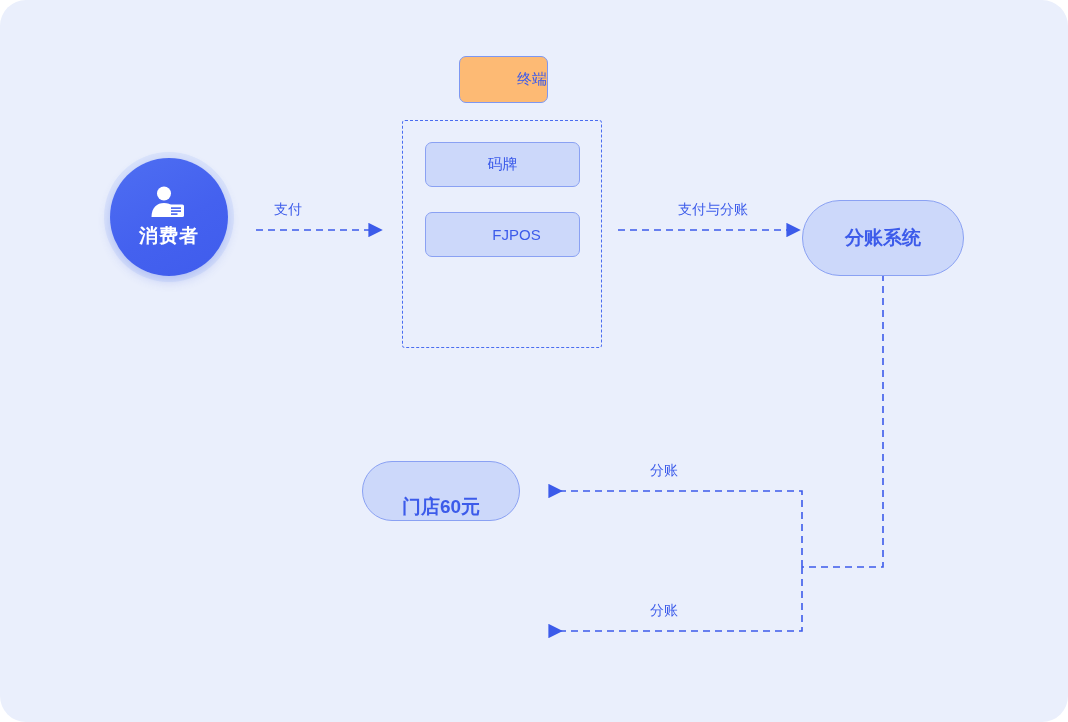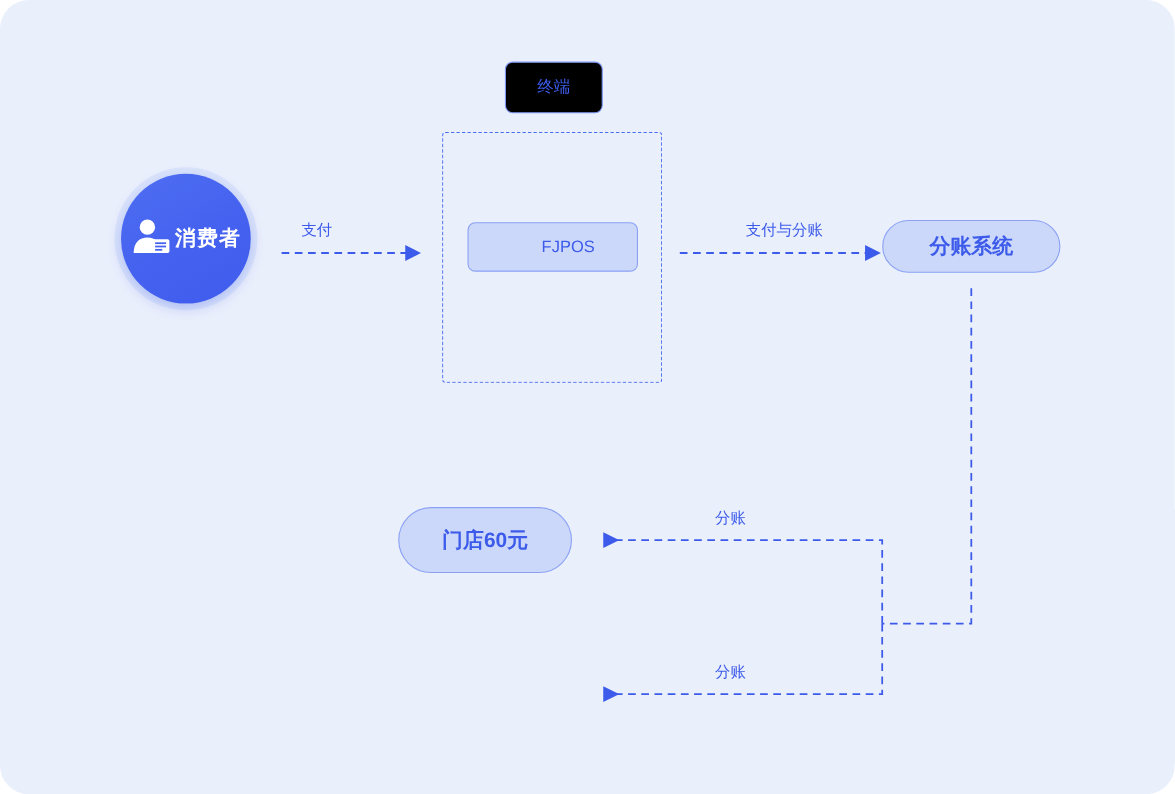--- a/index.html
+++ b/index.html
@@ -42,20 +42,21 @@
   .consumer {
     position: absolute;
     left: 110px;
     top: 158px;
     width: 118px;
     height: 118px;
     border-radius: 50%;
     background: linear-gradient(150deg, #4e6ef2 0%, #4461ef 55%, #3f5ced 100%);
     box-shadow: 0 4px 12px rgba(70,100,230,0.30);
     display: flex;
+    flex-direction: column;
     align-items: center;
     justify-content: center;
   }
   .consumer-icon {
     width: 40px;
     height: 34px;
     margin-bottom: 3px;
   }
   .consumer-label {
     color: #ffffff;
@@ -69,62 +70,64 @@
     position: absolute;
     display: flex;
     align-items: center;
     justify-content: center;
     box-sizing: border-box;
     color: #3c5bea;
   }
   .term-title {
     left: 459px; top: 56px;
     width: 89px; height: 47px;
-    background: #000000;
+    background: #fdba74;
     border: 1px solid #7d97f2;
     border-radius: 7px;
     font-size: 15px;
+    justify-content: flex-end;
   }
   .dashed-group {
     position: absolute;
     left: 402px; top: 120px;
     width: 200px; height: 228px;
     border: 1.4px dashed #4a6cf0;
     border-radius: 3px;
     box-sizing: border-box;
   }
   .term-item {
     left: 425px;
     width: 155px;
     height: 45px;
     background: #ccd8fa;
     border: 1px solid #8aa1f3;
     border-radius: 7px;
     font-size: 15px;
   }
   .term-item.i0 { top: 142px; }
-  .term-item.i1 { top: 202px; padding-left: 28px; }
+  .term-item.i1 { top: 212px; padding-left: 28px; }
   .term-item.i2 { top: 287px; }
 
   .pill {
     border-radius: 999px;
     background: #ccd8fa;
     border: 1px solid #8aa1f3;
   }
   .system-node {
     left: 802px; top: 200px;
-    width: 162px; height: 48px;
+    width: 162px; height: 76px;
     font-size: 19px;
     font-weight: 600;
   }
   .payee-node {
     left: 362px;
     width: 158px; height: 60px;
     font-size: 19px;
     font-weight: 600;
+    align-items: flex-end;
   }
   .payee-node.p0 { top: 461px; }
   .payee-node.p1 { top: 601px; }
 
   
   .edge-label {
     position: absolute;
     color: #3c5bea;
     font-size: 14px;
     white-space: nowrap;
@@ -182,20 +185,23 @@
     </svg>
     <span class="consumer-label">消费者</span>
   </div>
 
   <div class="node term-title">
     <span>终端</span>
   </div>
 
   <div class="dashed-group"></div>
 
+  <div class="node term-item i0">
+    <span>码牌</span>
+  </div>
   <div class="node term-item i1">
     <span>FJPOS</span>
   </div>
 
   <div class="node pill system-node">
     <span>分账系统</span>
   </div>
 
   <div class="node pill payee-node p0">
     <span>门店60元</span>

